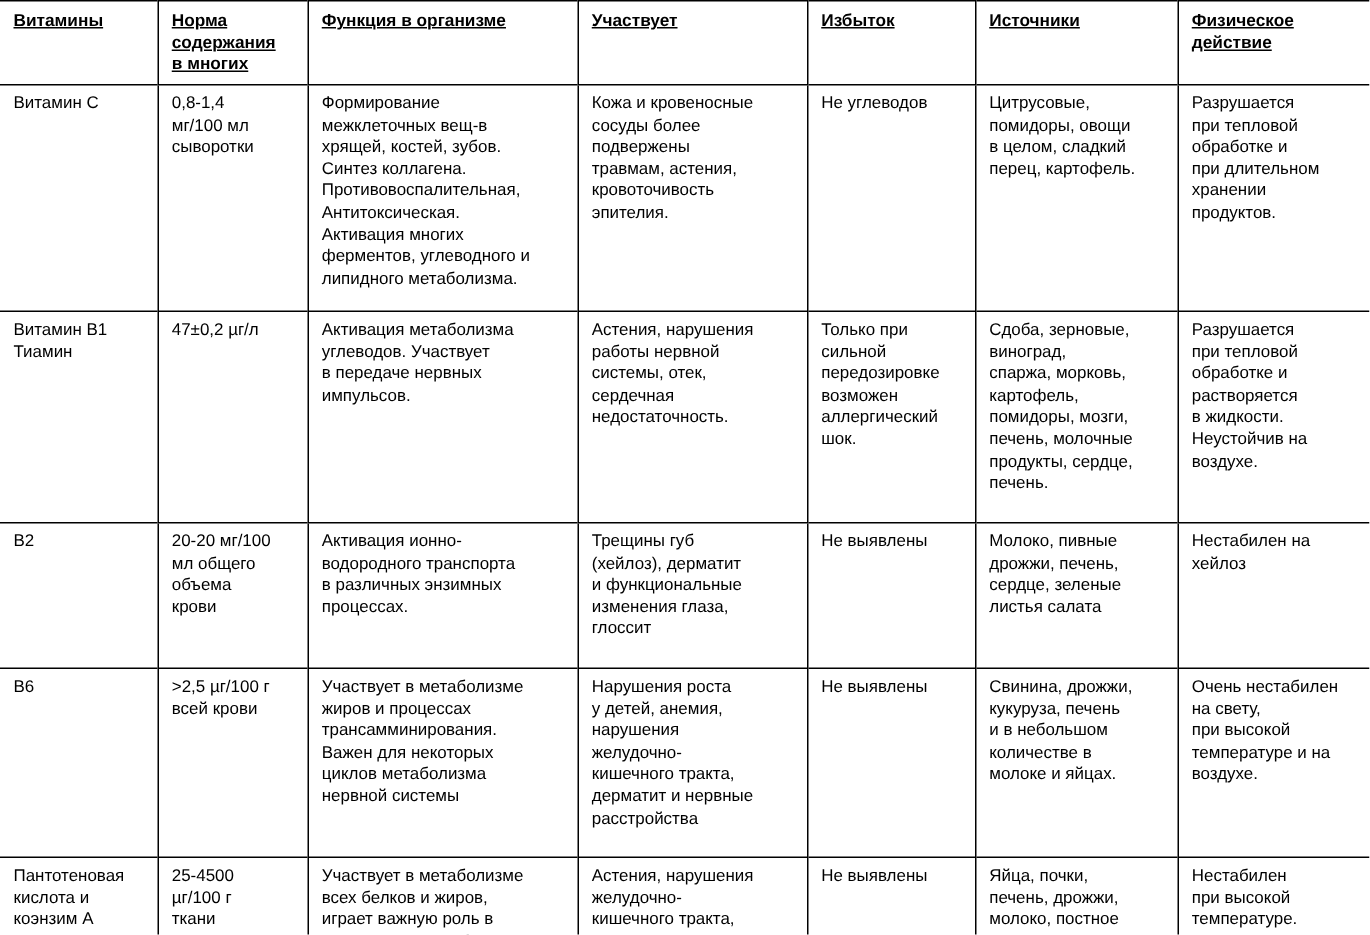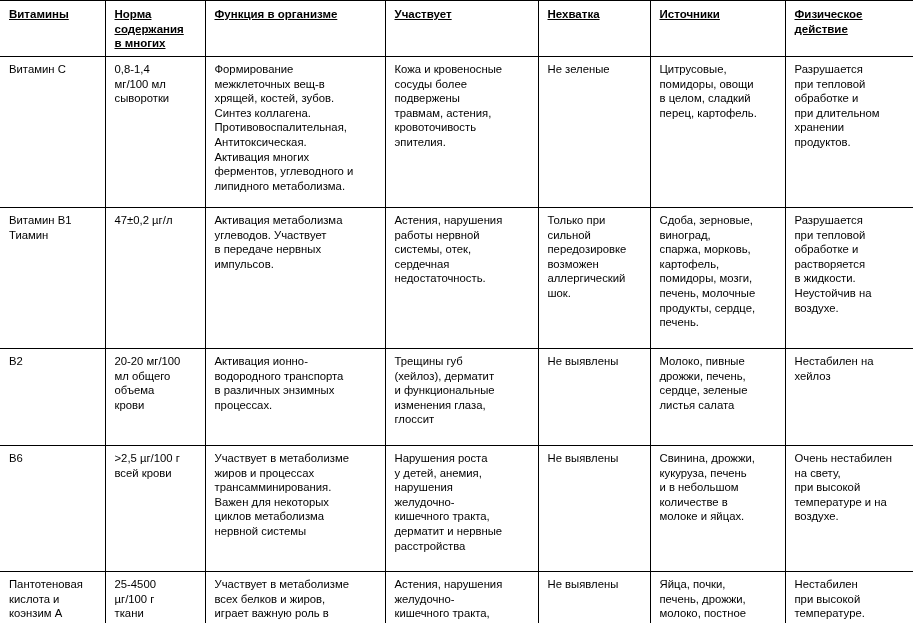--- a/index.html
+++ b/index.html
@@ -107,21 +107,21 @@
         <col class="c6">
     </colgroup>
     <thead>
       <tr>
         <th>Витамины</th>
         <th>Норма
 содержания
 в многих</th>
         <th>Функция в организме</th>
         <th>Участвует</th>
-        <th>Нехватка</th>
+        <th>Избыток</th>
         <th>Источники</th>
         <th>Физическое
 действие</th>
       </tr>
     </thead>
     <tbody>
       <tr class="rowsep r1">
         <td>Витамин С</td>
         <td>0,8-1,4
 мг/100 мл
@@ -134,21 +134,21 @@
 Антитоксическая.
 Активация многих
 ферментов, углеводного и
 липидного метаболизма.</td>
         <td>Кожа и кровеносные
 сосуды более
 подвержены
 травмам, астения,
 кровоточивость
 эпителия.</td>
-        <td>Не зеленые</td>
+        <td>Не углеводов</td>
         <td>Цитрусовые,
 помидоры, овощи
 в целом, сладкий
 перец, картофель.</td>
         <td>Разрушается
 при тепловой
 обработке и
 при длительном
 хранении
 продуктов.</td>

